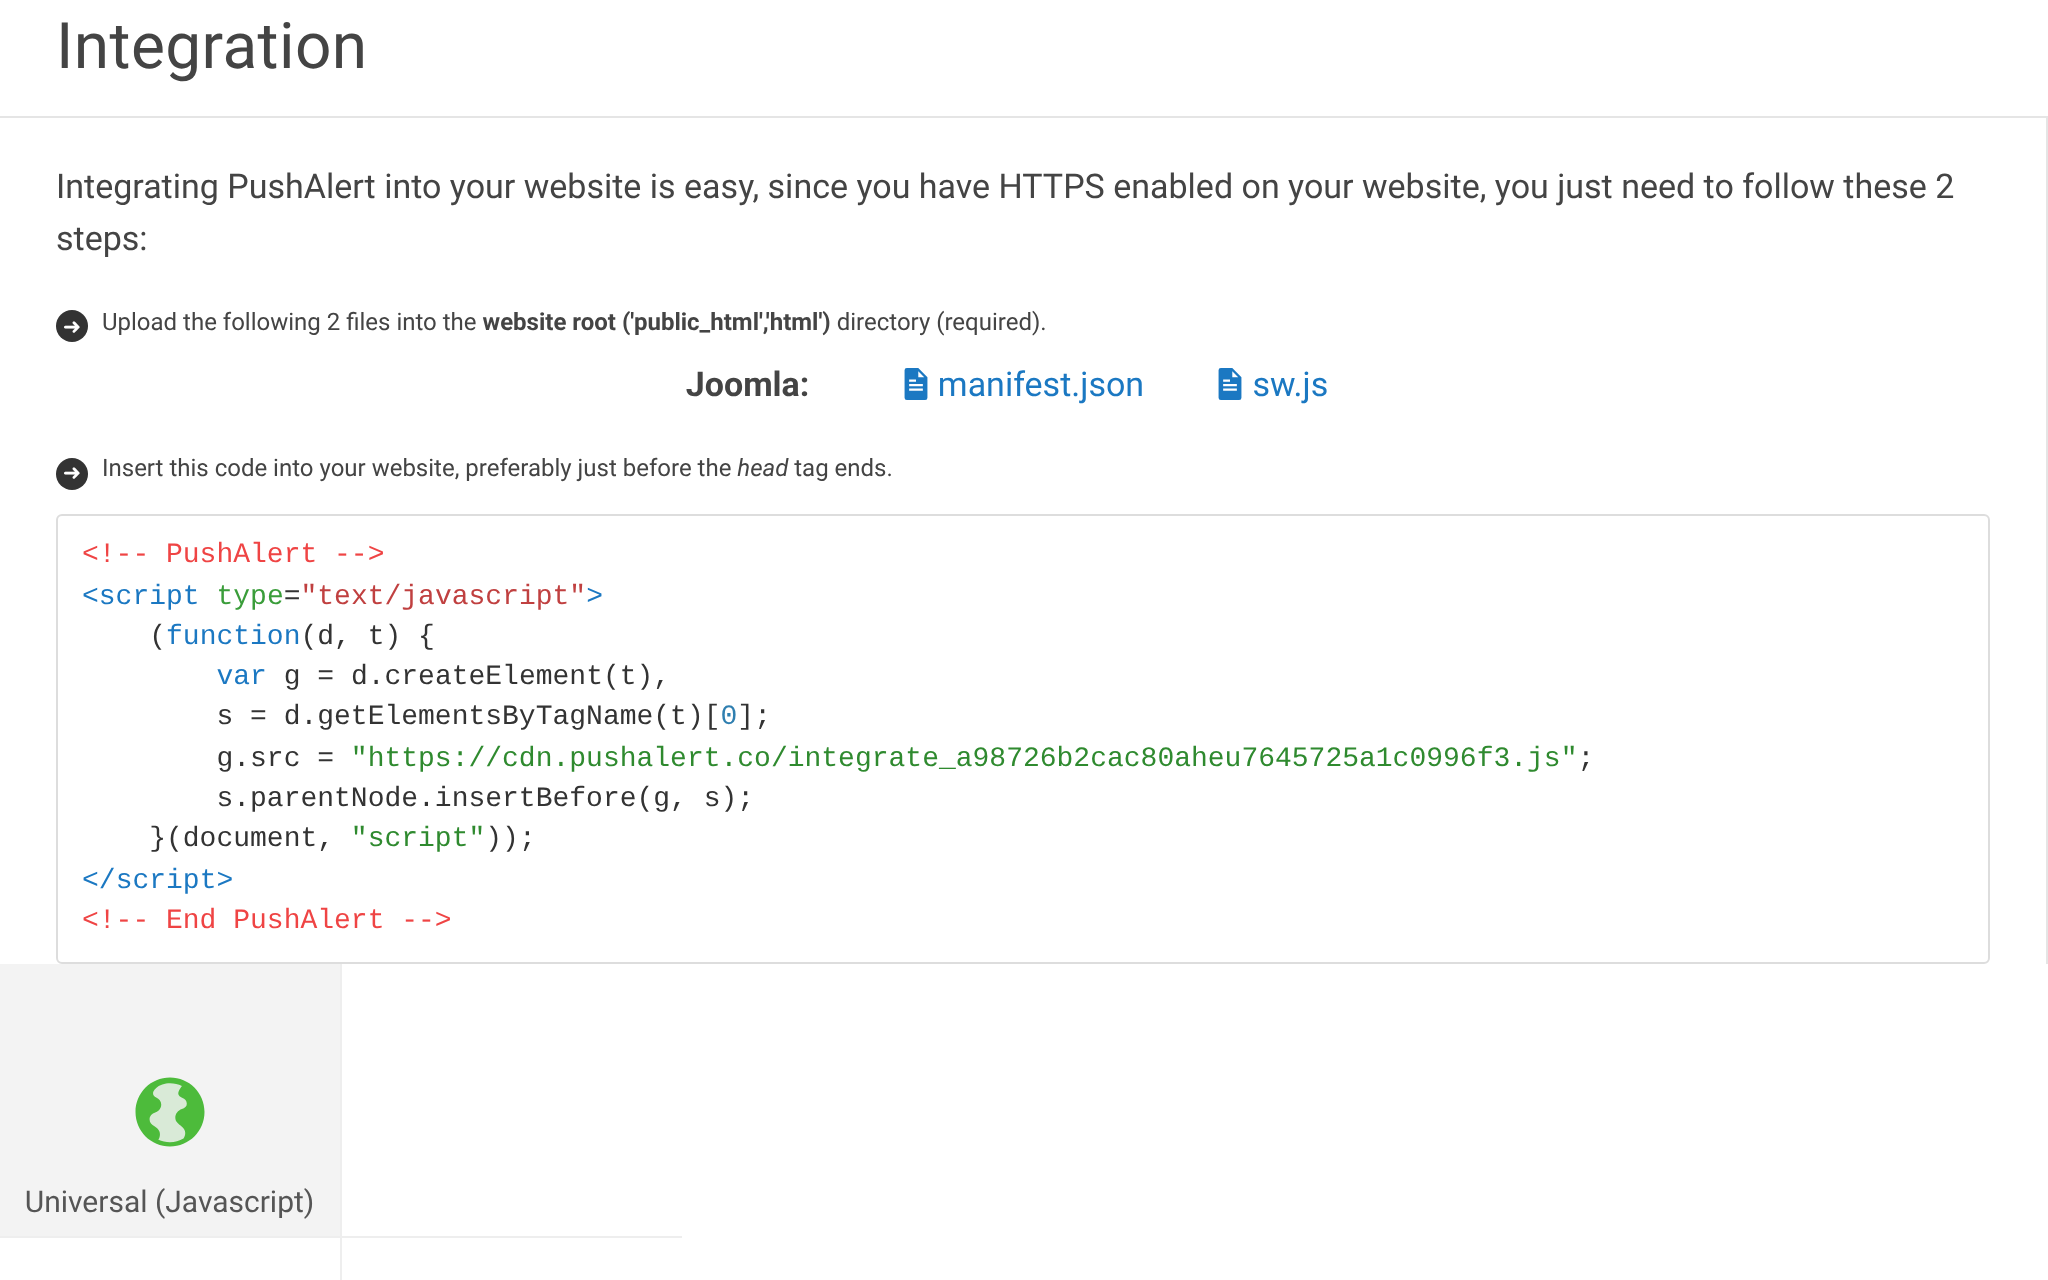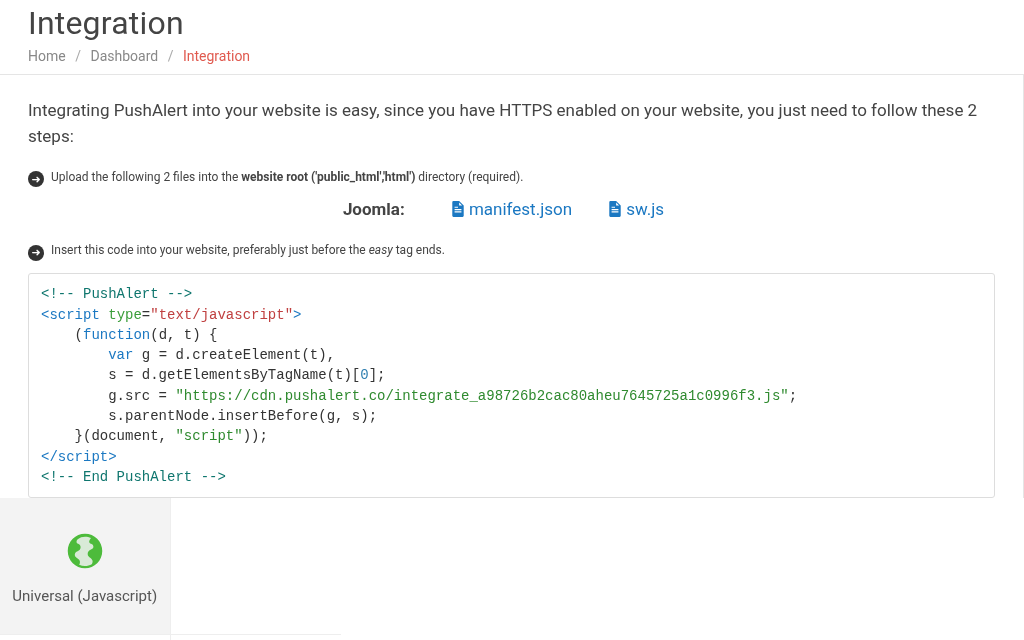--- a/index.html
+++ b/index.html
@@ -100,21 +100,21 @@
   .code-box {
     border: 1px solid #ddd;
     border-radius: 3px;
     padding: 10px 12px;
     font-family: Consolas, Menlo, "Courier New", monospace;
     font-size: 14px;
     line-height: 1.45;
     color: #333;
     white-space: pre;
   }
-  .c-comment   { color: #0f766e; }
+  .c-comment   { color: #ef4444; }
   .c-tag       { color: #1b78c2; }
   .c-attrname  { color: #3a9d3a; }
   .c-attrvalue { color: #c04040; }
   .c-keyword   { color: #1b78c2; }
   .c-string    { color: #2f8a2f; }
   .c-number    { color: #2f7fb0; }
 
   
   .right {
     width: 341px;
@@ -132,39 +132,32 @@
     border-bottom: 1px solid #eee;
     border-right: 1px solid #eee;
     background: #fff;
     cursor: pointer;
     font-size: 15px;
     color: #555;
     text-align: center;
     padding: 8px 4px;
   }
   .right .card:nth-child(2n) { border-right: none; }
-  .card.active { background: #f3f3f3; }
+  .card.active { background: #f3f3f3; justify-content: flex-end; }
   .card .icon-box { width: 48px; height: 48px; display: flex; align-items: center; justify-content: center; }
   .card-label { line-height: 1.25; }
 
 </style>
 </head>
 <body>
 
 <div class="page">
 
   <div class="header">
     <h1 class="page-title">Integration</h1>
-    <div class="breadcrumb">
-      <a href="#">Home</a>
-      <span class="sep">/</span>
-      <a href="#">Dashboard</a>
-      <span class="sep">/</span>
-      <span class="current">Integration</span>
-    </div>
   </div>
 
   <div class="divider"></div>
 
   <div class="content">
 
     <div class="main">
 
       <p>Integrating PushAlert into your website is easy, since you have HTTPS enabled on your website, you just need to follow these 2 steps:</p>
 
@@ -182,21 +175,21 @@
         </a>
         <a class="file-link" href="#">
           <svg viewBox="0 0 24 28">
               <path fill="#1b78c2" d="M14 0H4a2 2 0 0 0-2 2v24a2 2 0 0 0 2 2h16a2 2 0 0 0 2-2V8l-8-8zm0 2.8L19.2 8H14V2.8zM6 14h12v2H6v-2zm0 4h12v2H6v-2zm0-8h6v2H6v-2z"></path>
             </svg><span>sw.js</span>
         </a>
       </div>
 
       <p class="step">
         <span class="arrow-icon"></span>
-        <span>Insert this code into your website, preferably just before the </span><span class="italic">easy</span><span> tag ends.</span>
+        <span>Insert this code into your website, preferably just before the </span><span class="italic">head</span><span> tag ends.</span>
       </p>
 
       <div class="code-box"><span class="c-comment">&lt;!-- PushAlert --&gt;</span>
 <span class="c-tag">&lt;<span>script</span></span> <span class="c-attrname">type</span>=<span class="c-attrvalue">"text/javascript"</span><span class="c-tag">&gt;</span>
 <span>    (</span><span class="c-keyword">function</span><span>(d, t) {</span>
         <span class="c-keyword">var</span><span> g = d.createElement(t),</span>
 <span>        s = d.getElementsByTagName(t)[</span><span class="c-number">0</span><span>];</span>
 <span>        g.src = </span><span class="c-string">"https://cdn.pushalert.co/integrate_a98726b2cac80aheu7645725a1c0996f3.js"</span><span>;</span>
 <span>        s.parentNode.insertBefore(g, s);</span>
 <span>    }(document, </span><span class="c-string">"script"</span><span>));</span>

